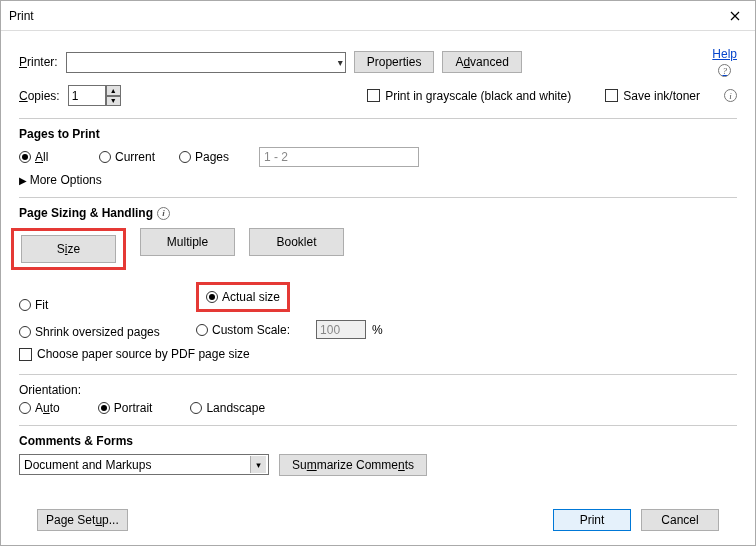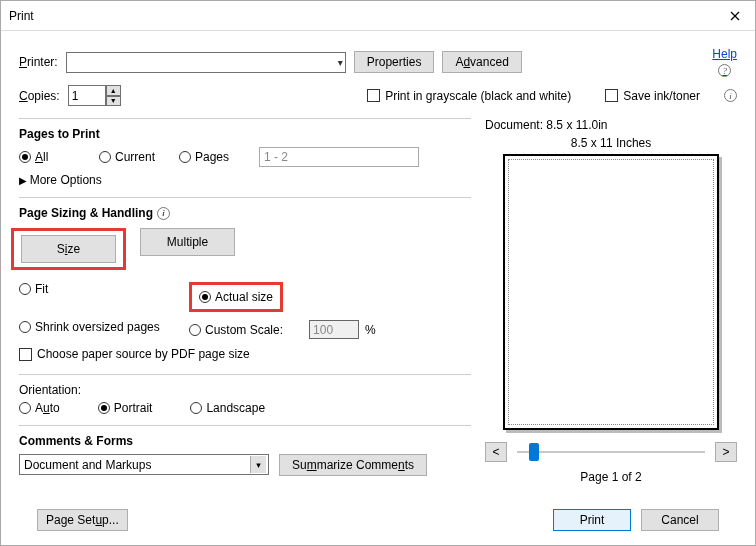--- a/index.html
+++ b/index.html
@@ -37,21 +37,21 @@
   .radio-row { display:flex; align-items:center; gap:0; margin-bottom:6px; }
   .radio-row .radio { width: 80px; }
   .pages-input { width:160px; height:20px; border:1px solid #aaa; background:#fff; color:#888; padding:0 4px; }
   .more-opts { display:flex; align-items:center; gap:3px; cursor:pointer; }
   .more-opts .tri { font-size:10px; }
   .tabs { display:flex; gap:14px; margin:8px 0 12px 0; }
   .tab-btn { width:95px; height:28px; background:#e1e1e1; border:1px solid #adadad; display:flex; align-items:center; justify-content:center; cursor:pointer; }
   .hl-box { border:3px solid #e53935; padding:2px 2px; display:inline-flex; }
   .hl-box.around-tab { padding:4px 7px; margin-left:-8px; }
   .hl-box.around-radio { padding:5px 7px; }
-  .sizing-row { display:flex; align-items:flex-start; gap:0; margin-bottom:8px; }
+  .sizing-row { display:flex; align-items:flex-end; gap:7px; margin-bottom:8px; }
   .sizing-row .cell1 { width:170px; display:flex; }
   .sizing-row .cell2 { display:flex; align-items:center; gap:6px;}
   .scale-input { width:50px; height:19px; border:1px solid #666; background:#f0f0f0; color:#888; padding:0 3px; }
   .orient-row { display:flex; gap:38px; margin-top:4px; }
   .cfg-title { font-weight:bold; margin:0 0 6px 0; }
   .combo { width:250px; height:21px; border:1px solid #707070; display:flex; align-items:center; justify-content:space-between; padding:0 2px 0 4px; background:#fff; }
   .combo .arrow { width:16px; height:17px; display:flex; align-items:center; justify-content:center; background:#e1e1e1; border-left:1px solid #adadad; font-size:9px;}
   .preview-label { text-align:center; margin:4px 0 4px 0; }
   .preview-box { width:216px; height:276px; border:2px solid #000; margin:0 auto; position:relative; background:#fff; box-shadow: 3px 3px 0 #bbb; }
   .preview-inner { position:absolute; left:3px; top:3px; right:3px; bottom:3px; border:1px dotted #888; }
@@ -155,20 +155,23 @@
             </div>
           <div class="tabs">
             <span class="hl-box around-tab">
               <div class="tab-btn">
                   <span><span>S</span><span style="text-decoration:underline">i</span><span>ze</span></span>
                 </div>
             </span>
             <div class="tab-btn">
                 <span>Multiple</span>
               </div>
+            <div class="tab-btn">
+                <span>Booklet</span>
+              </div>
           </div>
           <div class="sizing-row">
             <div class="cell1">
                 <label class="radio">
                   <span class="circ"></span>
                   <span>Fit</span>
                 </label>
               </div>
             <div class="cell2">
               <span class="hl-box around-radio">
@@ -227,35 +230,20 @@
               <span>Document and Markups</span>
               <span class="arrow">▾</span>
             </div>
             <div class="btn">
                 <span><span>Su</span><span style="text-decoration:underline">m</span><span>marize Comme</span><span style="text-decoration:underline">n</span><span>ts</span></span>
               </div>
           </div>
         </div>
       </div>
 
-      <div class="right-col">
-        <div class="doc-dims">Document: 8.5 x 11.0in</div>
-        <div class="preview-label">8.5 x 11 Inches</div>
-        <div class="preview-box">
-            <div class="preview-inner"></div>
-          </div>
-        <div class="slider-row">
-          <div class="nav-btn">&lt;</div>
-          <div class="slider">
-              <div class="thumb"></div>
-            </div>
-          <div class="nav-btn">&gt;</div>
-        </div>
-        <div class="page-of">Page 1 of 2</div>
-      </div>
     </div>
 
     <div class="bottom-bar">
       <div class="footer-btn" style="width:auto; padding:0 8px;">
           <span><span>Page Set</span><span style="text-decoration:underline">u</span><span>p...</span></span>
         </div>
       <span class="spacer"></span>
       <div class="footer-btn primary">
           <span>Print</span>
         </div>

